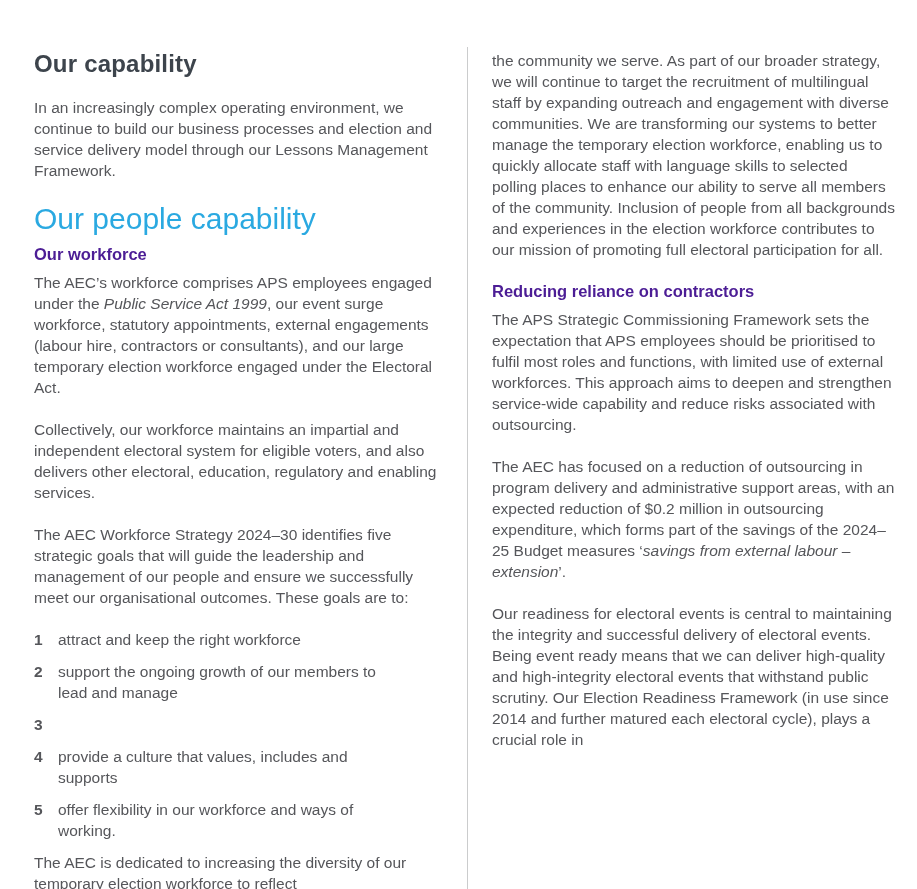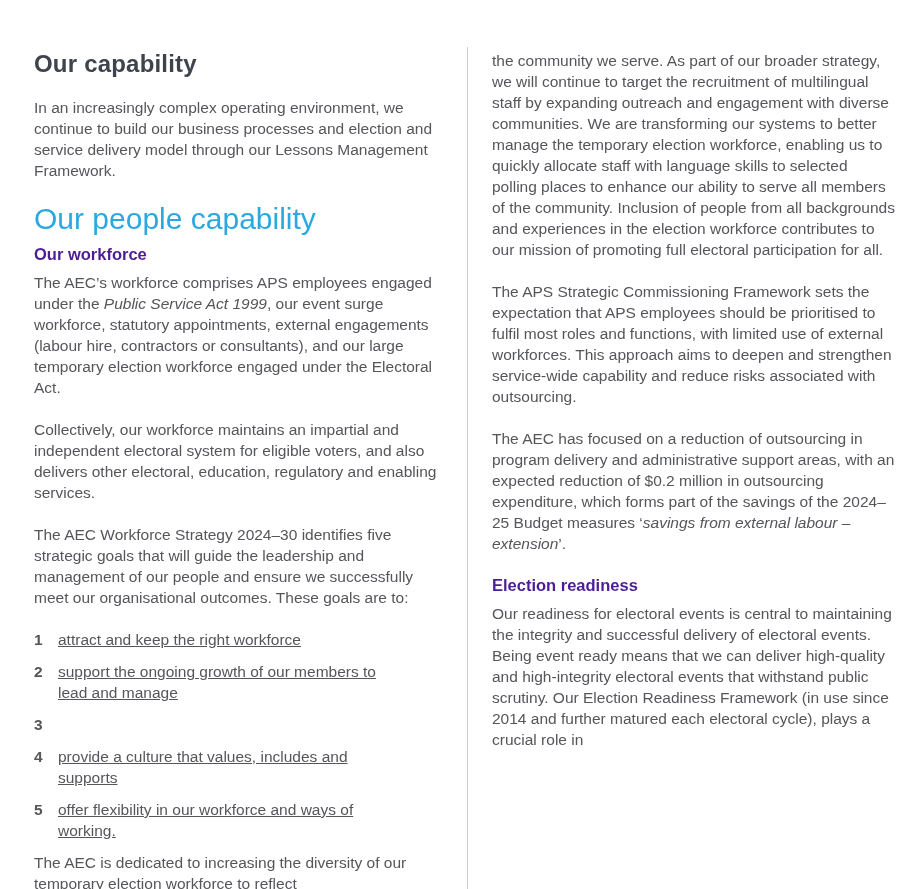--- a/index.html
+++ b/index.html
@@ -80,21 +80,20 @@
     line-height: 21px;
     color: #55565a;
   }
   li.goal .num {
     flex: 0 0 24px;
     font-weight: bold;
   }
   li.goal .txt {
     flex: 1 1 auto;
     max-width: 330px;
-    text-decoration: underline;
   }
 </style>
 </head>
 <body>
 
 <div class="page">
 
   <div class="col col-left">
     <h1 class="page-title">Our capability</h1>
 
@@ -133,24 +132,24 @@
     </ol>
 
     <p class="body">The AEC is dedicated to increasing the diversity of our temporary election workforce to reflect</p>
   </div>
 
   <div class="divider"></div>
 
   <div class="col col-right">
     <p class="body">the community we serve. As part of our broader strategy, we will continue to target the recruitment of multilingual staff by expanding outreach and engagement with diverse communities. We are transforming our systems to better manage the temporary election workforce, enabling us to quickly allocate staff with language skills to selected polling places to enhance our ability to serve all members of the community. Inclusion of people from all backgrounds and experiences in the election workforce contributes to our mission of promoting full electoral participation for all.</p>
 
+    <h3 class="sub-heading">Reducing reliance on contractors</h3>
 
     <p class="body">The APS Strategic Commissioning Framework sets the expectation that APS employees should be prioritised to fulfil most roles and functions, with limited use of external workforces. This approach aims to deepen and strengthen service-wide capability and reduce risks associated with outsourcing.</p>
 
     <p class="body"><span>The AEC has focused on a reduction of outsourcing in program delivery and administrative support areas, with an expected reduction of $0.2 million in outsourcing expenditure, which forms part of the savings of the 2024–25 Budget measures ‘</span><em>savings from external labour – extension</em><span>’.</span></p>
 
 
-    <h3 class="sub-heading">Election readiness</h3>
 
     <p class="body">Our readiness for electoral events is central to maintaining the integrity and successful delivery of electoral events. Being event ready means that we can deliver high-quality and high-integrity electoral events that withstand public scrutiny. Our Election Readiness Framework (in use since 2014 and further matured each electoral cycle), plays a crucial role in</p>
   </div>
 
 </div>
 
 </body></html>

